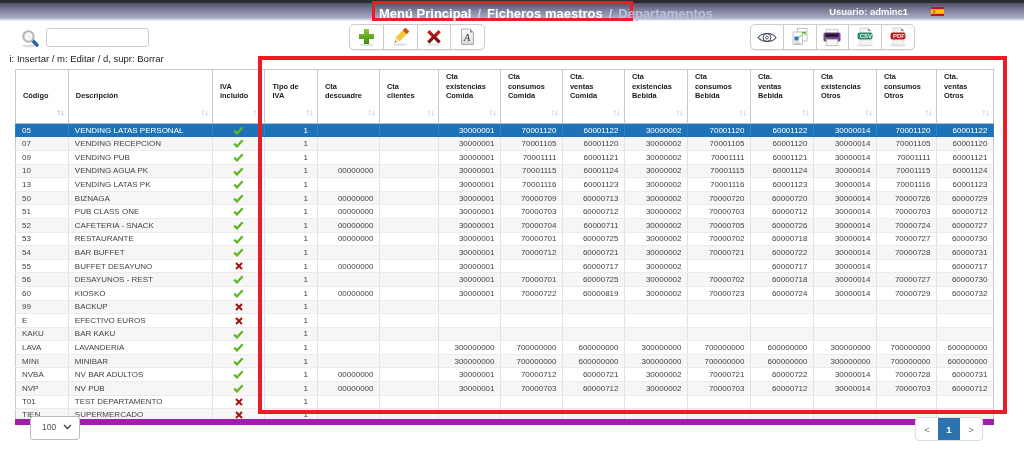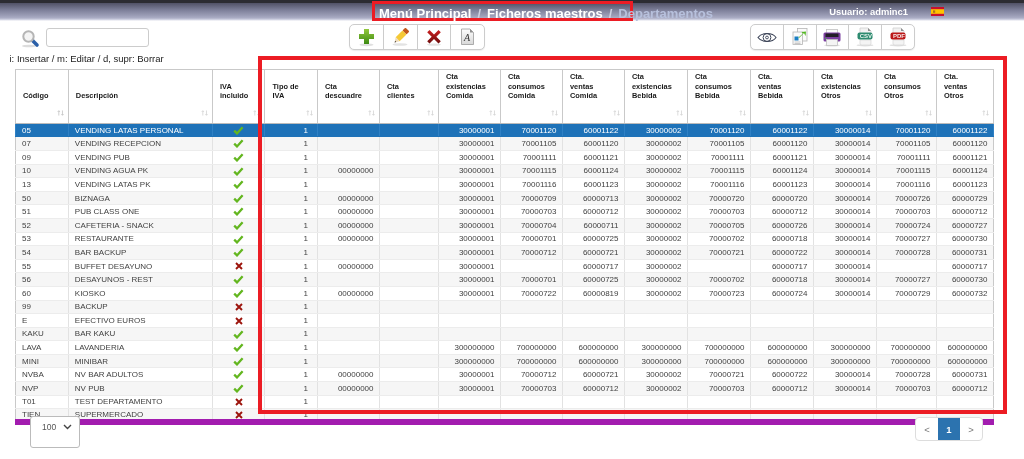--- a/index.html
+++ b/index.html
@@ -40,21 +40,21 @@
 #tbl tr.sel td { background:#1e72b8; color:#fff; border-bottom-color:#1e72b8; border-left-color:#2f80c4; border-right-color:#2f80c4; }
 #tbl td:first-child { border-left:1px solid #c9c9c9;margin-top:27px; }
 #tbl td:last-child { border-right:1px solid #c9c9c9; }
 #tbl tr:last-child td { border-bottom:6px solid #a21caf; }
 .sort { position:absolute; right:3px; bottom:6px; }
 
 
 #redrect { position:absolute; left:258px; top:56px; width:749px; height:358px; border:4.5px solid #ec1c24; pointer-events:none; }
 
 
-#pagesize { position:absolute; left:30px; top:416px; width:50px; height:32px; border:1px solid #bbb; border-radius:3px; background:#fff; }
+#pagesize { position:absolute; left:30px; top:416px; width:50px; height:24px; border:1px solid #bbb; border-radius:3px; background:#fff; }
 #pagesize span { position:absolute; left:11px; top:5px; font-size:8.5px; color:#555; }
 #pagesize svg { position:absolute; right:7px; top:7px; }
 #pager { position:absolute; left:915px; top:417px; width:68px; height:24px; border:1px solid #ddd; border-radius:4px; background:#fff; display:flex; overflow:hidden; }
 #pager .pg { flex:1; display:flex; align-items:center; justify-content:center; font-size:9.5px; color:#777; }
 #pager .pg.cur { background:#2c73af; color:#fff; font-weight:bold; }
 </style>
 </head>
 <body>
 <div id="page">
   <div id="topbar"></div>
@@ -426,21 +426,21 @@
           <td class="num">60000725</td>
           <td class="num">30000002</td>
           <td class="num">70000702</td>
           <td class="num">60000718</td>
           <td class="num">30000014</td>
           <td class="num">70000727</td>
           <td class="num">60000730</td>
         </tr>
 <tr class="odd">
           <td>54</td>
-          <td>BAR BACKUP</td>
+          <td>BAR BUFFET</td>
           <td class="ctr"><svg width="11" height="9" viewBox="0 0 11 9" style="vertical-align:middle">
               <path d="M1.2 4.6 L4 7.4 L9.6 1.2" fill="none" stroke="#63b61f" stroke-width="2.3"></path>
             </svg></td>
           <td class="num">1</td>
           <td class="num"></td>
           <td class="num"></td>
           <td class="num">30000001</td>
           <td class="num">70000712</td>
           <td class="num">60000721</td>
           <td class="num">30000002</td>

